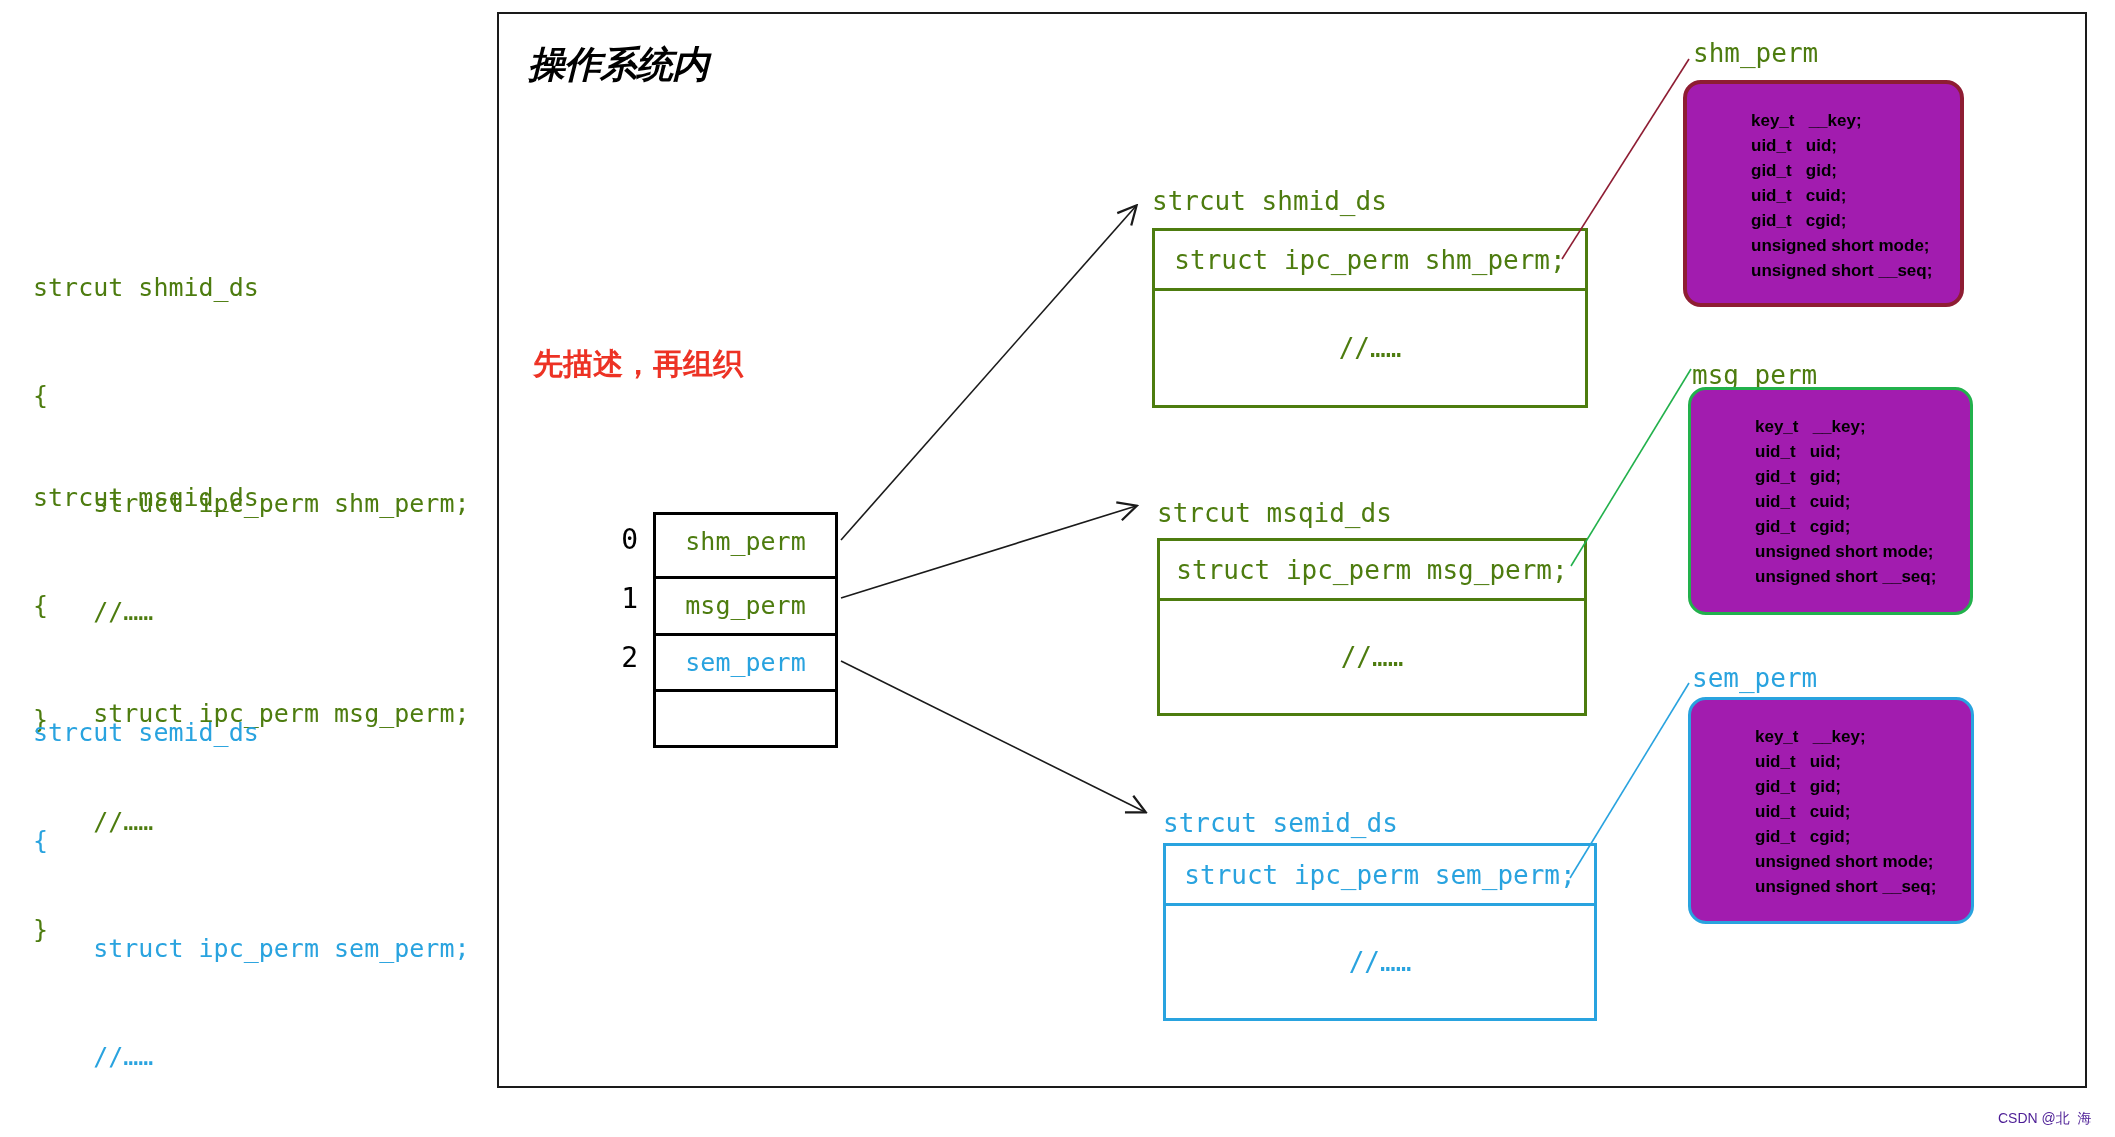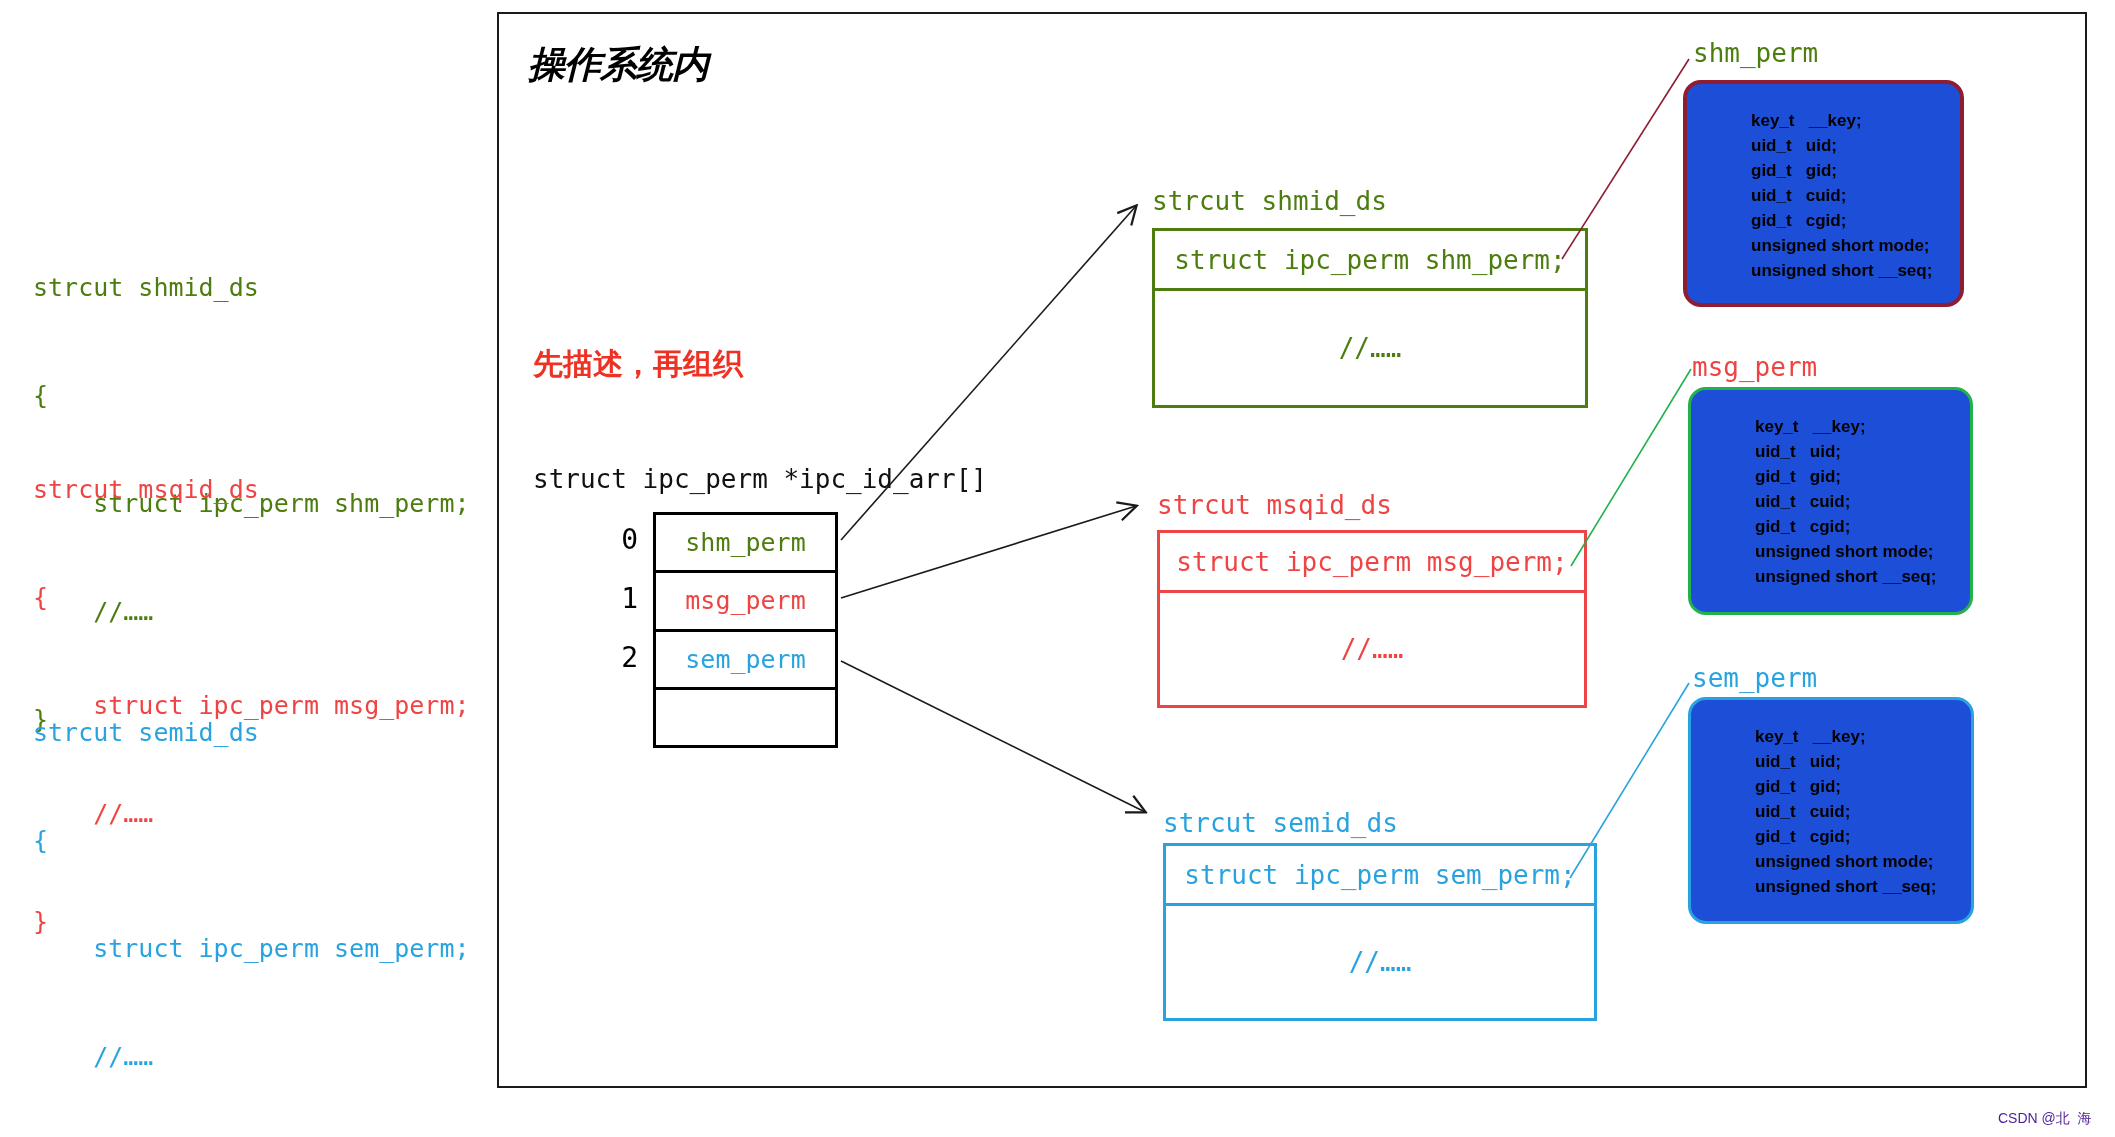--- a/index.html
+++ b/index.html
@@ -1,21 +1,21 @@
 <!DOCTYPE html>
 <html><head>
 <meta charset="utf-8">
 <style>
   html,body{margin:0;padding:0;background:#ffffff;}
   *{box-sizing:border-box;}
   .stage{position:relative;width:2115px;height:1137px;background:#ffffff;overflow:hidden;
          font-family:"Liberation Sans",sans-serif;}
   .mono{font-family:"DejaVu Sans Mono",monospace;}
   .c-maroon{color:#4d7c0f;}
-  .c-green{color:#ef4444;}
+  .c-green{color:#4d7c0f;margin-top:8px;}
   .c-blue{color:#29a3df;}
   .b-maroon{border-color:#8e1d33;}
   .b-green{border-color:#22b14c;}
   .b-blue{border-color:#29a3df;}
 
   
   .codeblock{position:absolute;left:33px;font-family:"DejaVu Sans Mono",monospace;
              font-size:25px;line-height:36px;white-space:pre;}
 
   
@@ -40,21 +40,21 @@
   .slabel{position:absolute;font-size:26px;white-space:pre;}
   .sbox{position:absolute;border:3px solid;display:flex;flex-direction:column;background:transparent;}
   .sbox .member{height:60px;display:flex;align-items:center;justify-content:center;
                 border-bottom:3px solid currentColor;font-family:"DejaVu Sans Mono",monospace;
                 font-size:26px;white-space:pre;}
   .sbox .comment{flex:1;display:flex;align-items:center;justify-content:center;
                  font-family:"DejaVu Sans Mono",monospace;font-size:26px;}
 
   
   .plabel{position:absolute;font-size:26px;white-space:pre;}
-  .pbox{position:absolute;border-style:solid;border-radius:18px;background:#1d4ed8;
+  .pbox{position:absolute;border-style:solid;border-radius:18px;background:#a21caf;
         padding:24px 15px 0 64px;}
   .pbox .field{font-family:"Liberation Sans",sans-serif;font-weight:700;font-size:17px;
                line-height:25px;color:#000;white-space:pre;}
 
   .overlay{position:absolute;left:0;top:0;width:2115px;height:1137px;pointer-events:none;}
   .watermark{position:absolute;left:1998px;top:1110px;font-size:14px;color:#4c1d95;
              font-family:"Liberation Sans",sans-serif;white-space:pre;}
 </style>
 </head>
 <body>
@@ -79,21 +79,20 @@
     <div>strcut semid_ds</div>
     <div>{</div>
     <div>    struct ipc_perm sem_perm;</div>
     <div>    //……</div>
     
   </div>
 
   <div class="osbox"></div>
   <div class="ostitle">操作系统内</div>
   <div class="rednote">先描述，再组织</div>
-  <div class="decl mono">struct ipc_perm *ipc_id_arr[]</div>
 
   <div class="idx" style="top:511px;">0</div>
   <div class="idx" style="top:570px;">1</div>
   <div class="idx" style="top:629px;">2</div>
 
   <div class="arr">
     <div class="cell c-maroon">shm_perm</div>
     <div class="cell c-green">msg_perm</div>
     <div class="cell c-blue">sem_perm</div>
     <div class="cell"></div>

